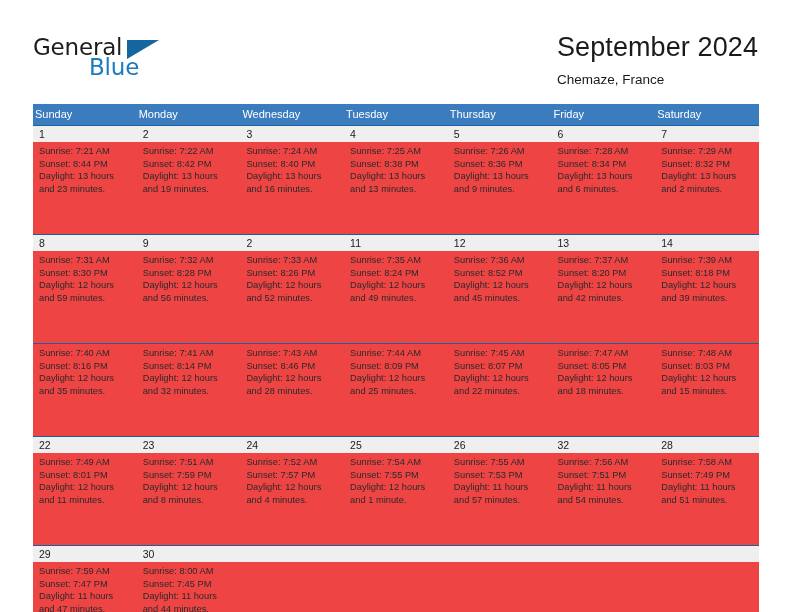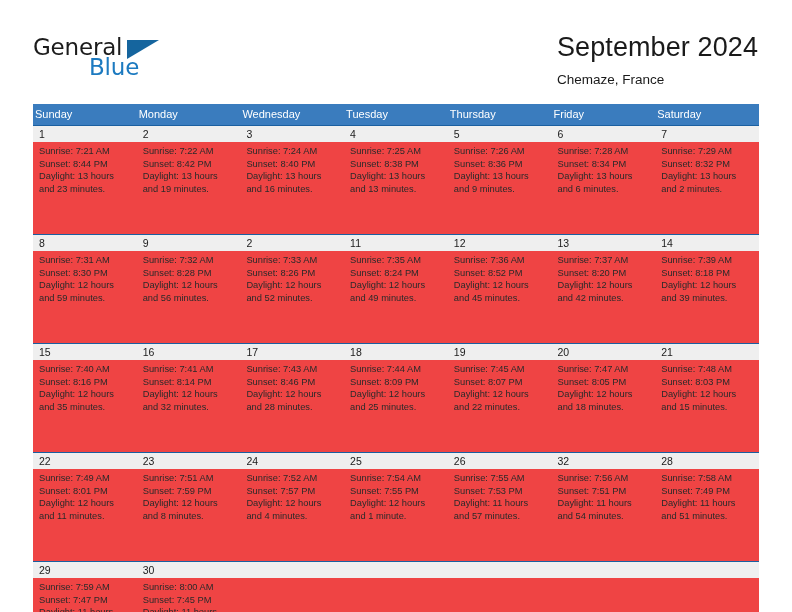--- a/index.html
+++ b/index.html
@@ -296,29 +296,20 @@
         <div class="body-cell">
           <div>Sunrise: 7:39 AM</div>
           <div>Sunset: 8:18 PM</div>
           <div>Daylight: 12 hours</div>
           <div>and 39 minutes.</div>
         </div>
       </div>
     </div>
 
     <div class="week">
-      <div class="num-band">
-        <div class="num-cell">15</div>
-        <div class="num-cell">16</div>
-        <div class="num-cell">17</div>
-        <div class="num-cell">18</div>
-        <div class="num-cell">19</div>
-        <div class="num-cell">20</div>
-        <div class="num-cell">21</div>
-      </div>
       <div class="body-band">
         <div class="body-cell">
           <div>Sunrise: 7:40 AM</div>
           <div>Sunset: 8:16 PM</div>
           <div>Daylight: 12 hours</div>
           <div>and 35 minutes.</div>
         </div>
         <div class="body-cell">
           <div>Sunrise: 7:41 AM</div>
           <div>Sunset: 8:14 PM</div>

